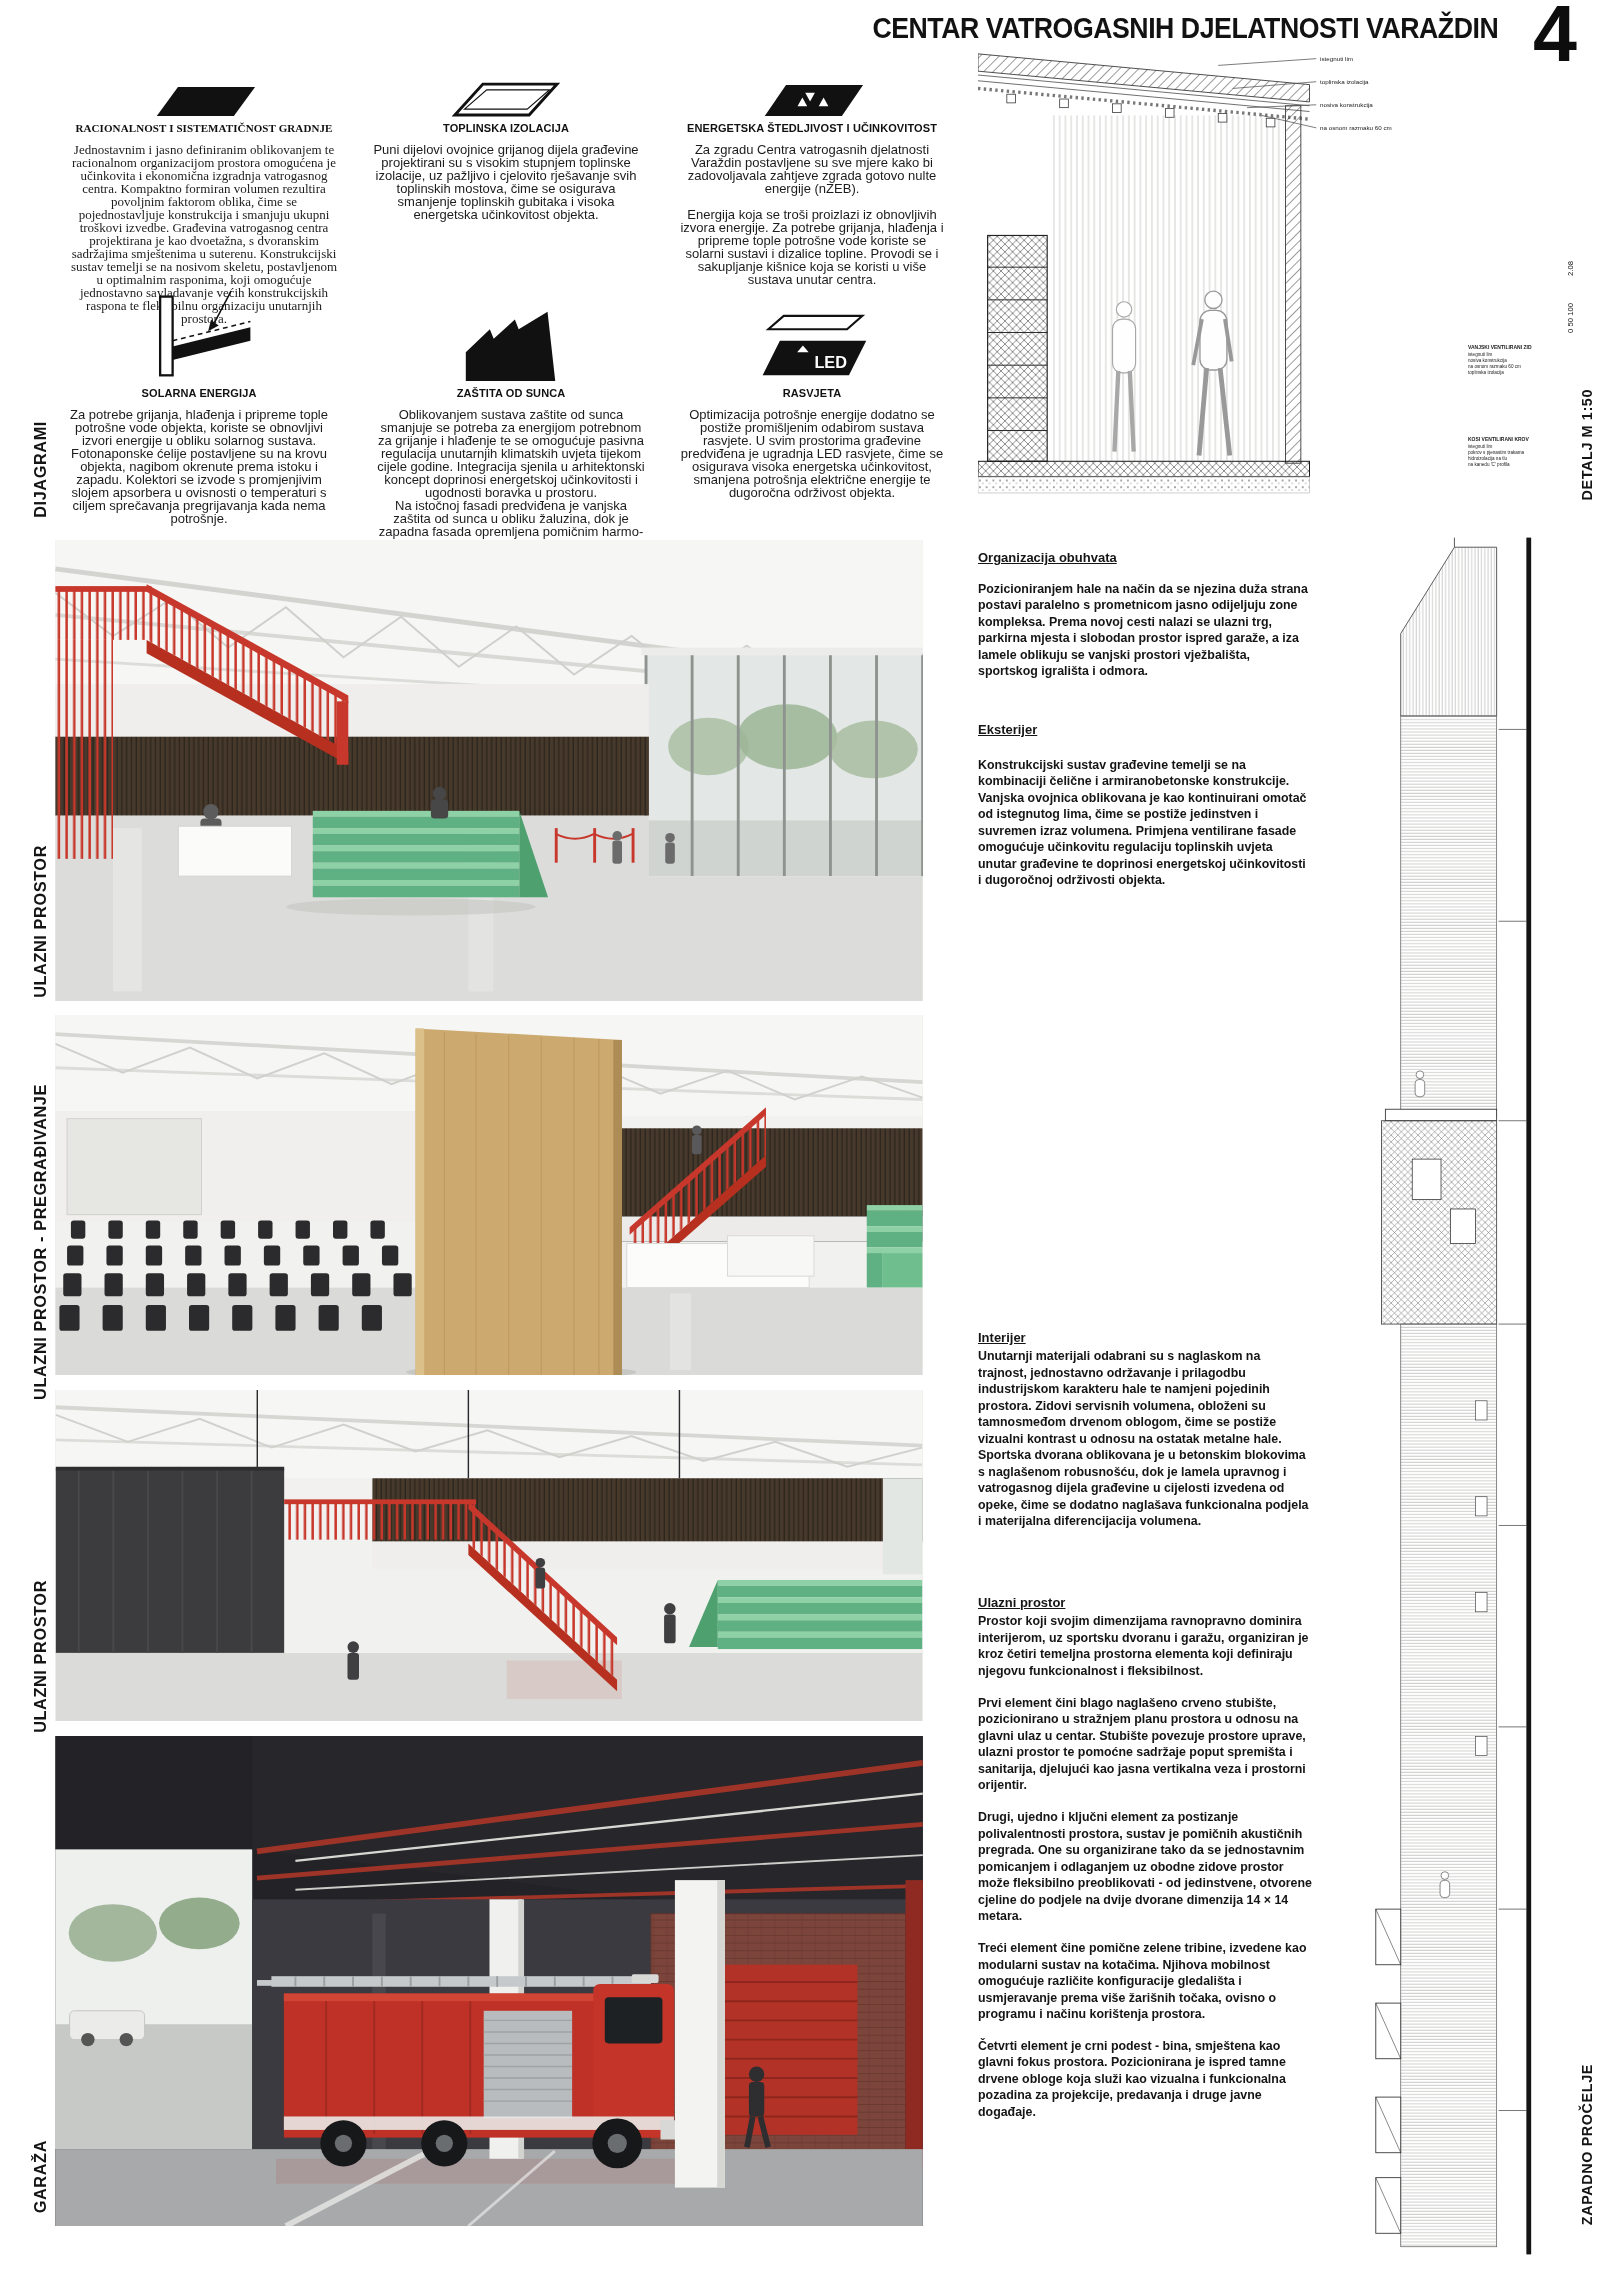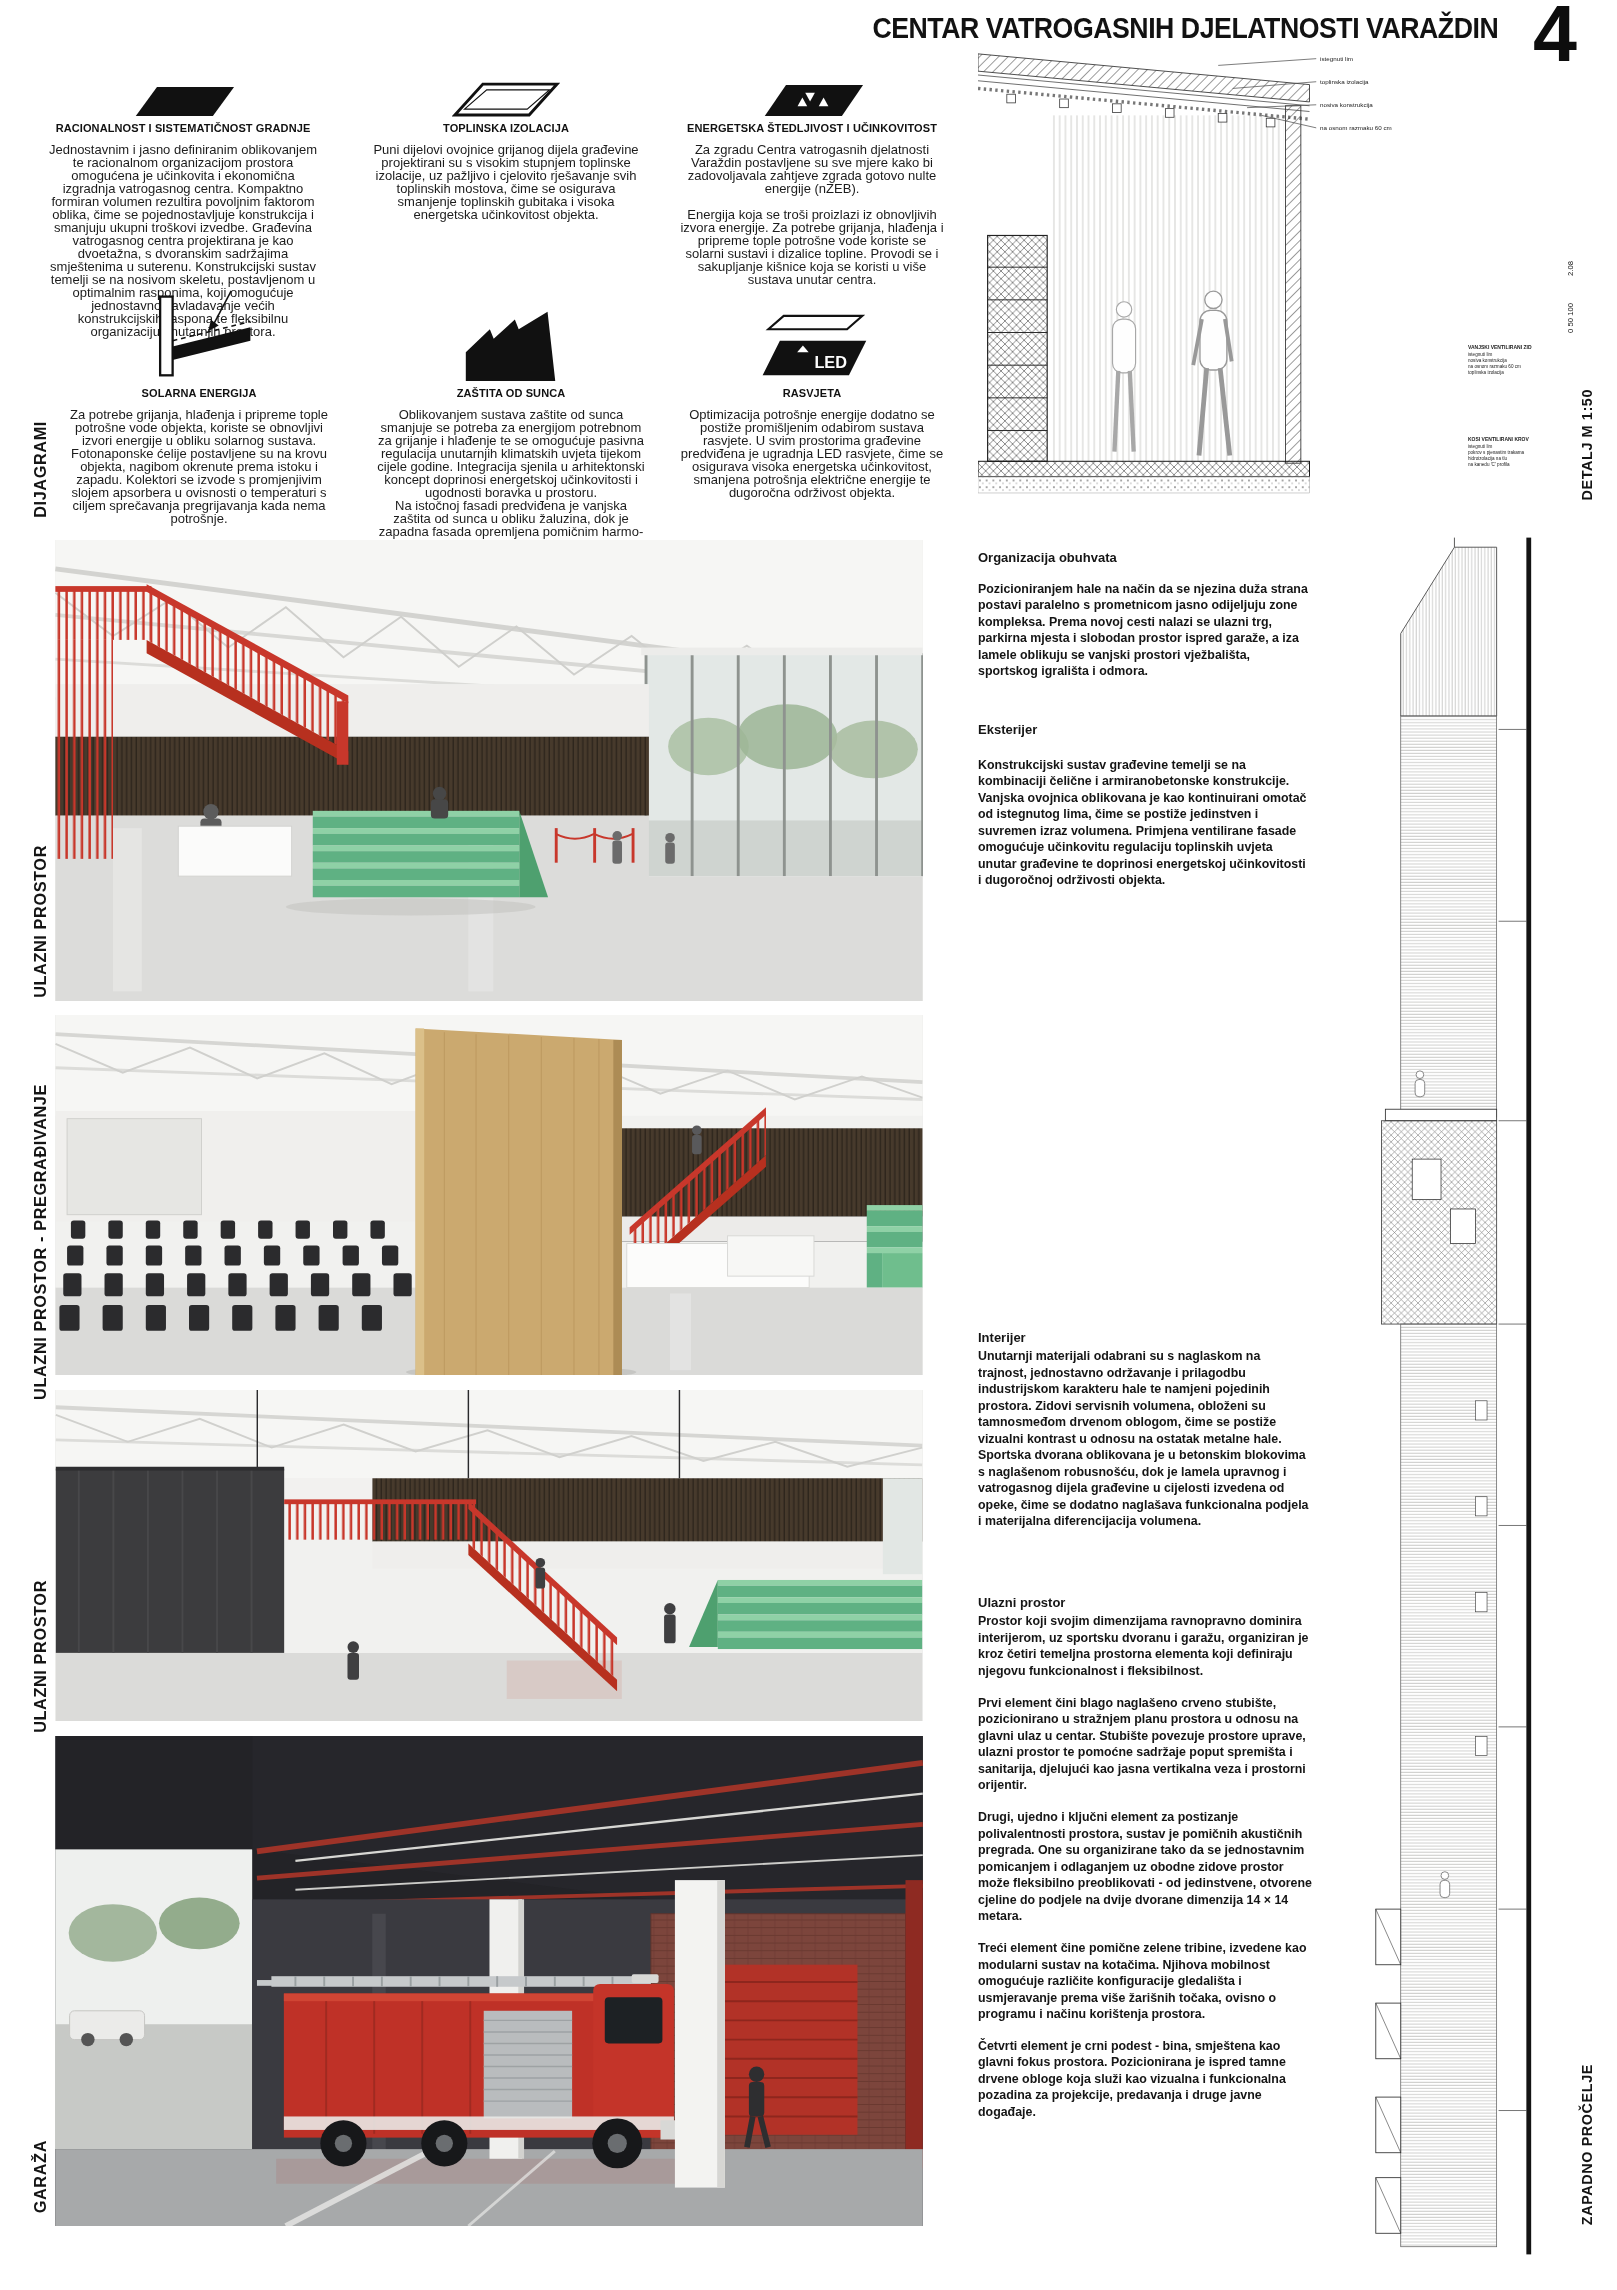--- a/index.html
+++ b/index.html
@@ -11,21 +11,21 @@
   .page-num{position:absolute;top:-5.8px;right:21px;font-size:79px;font-weight:800;line-height:1;color:#0d0d0d;}
   .vlabel{position:absolute;font-weight:700;writing-mode:vertical-rl;transform:rotate(180deg);
         white-space:nowrap;letter-spacing:0.6px;color:#141414;}
   .vlabel.small{font-weight:400;letter-spacing:0;}
   .dia{position:absolute;width:288px;text-align:center;}
   .dia .icon-wrap{display:flex;align-items:flex-end;justify-content:center;}
   .dia h3{font-size:11px;font-weight:700;margin:3.8px 0 1.9px;letter-spacing:0.1px;color:#111;}
   .dia p{font-size:13px;line-height:13px;margin:9px;white-space:pre-line;color:#1c1c1c;}
   .rc{position:absolute;left:978px;width:334px;font-size:12.4px;line-height:16.5px;
       font-weight:700;color:#151515;}
-  .rc h4{font-size:13px;font-weight:700;margin:0 0 14.4px;}
+  .rc h4{font-size:13px;font-weight:700;text-decoration:underline;margin:0 0 14.4px;}
   .rc p{margin:0 0 15.4px;}
   .render{position:absolute;left:55px;width:868px;background:#eee;}
   .render svg{display:block;}
   .legend{position:absolute;width:100px;font-size:4.6px;line-height:6.1px;color:#222;white-space:pre-line;}
   .legend b{font-size:5px;display:block;margin-bottom:1.9px;}
   .scalebar{font-size:7.7px;font-weight:400;letter-spacing:1px;}
 </style>
 </head>
 <body>
 
@@ -33,21 +33,21 @@
 
   <div class="page-title">CENTAR VATROGASNIH DJELATNOSTI VARAŽDIN</div>
   <div class="page-num">4</div>
 
   <div class="vlabel" style="left:31px;top:421px;font-size:16.3px;">DIJAGRAMI</div>
   <div class="vlabel" style="left:31px;top:845px;font-size:16.3px;">ULAZNI PROSTOR</div>
   <div class="vlabel" style="left:31px;top:1084px;font-size:16.3px;">ULAZNI PROSTOR - PREGRAĐIVANJE</div>
   <div class="vlabel" style="left:31px;top:1580px;font-size:16.3px;">ULAZNI PROSTOR</div>
   <div class="vlabel" style="left:31px;top:2140px;font-size:16.3px;">GARAŽA</div>
 
-  <div class="dia" style="left:39px;top:35px;">
+  <div class="dia" style="left:60px;top:35px;font-family:Liberation Serif, serif;">
     <div class="icon-wrap" style="height:83px;">
       <svg width="106" height="33" viewBox="0 0 110 34">
           <polygon points="28,2 108,2 86,32 6,32" fill="#111"></polygon>
         </svg>
     </div>
     <h3>RACIONALNOST I SISTEMATIČNOST GRADNJE</h3>
     <p>Jednostavnim i jasno definiranim oblikovanjem te racionalnom organizacijom prostora omogućena je učinkovita i ekonomična izgradnja vatrogasnog centra. Kompaktno formiran volumen rezultira povoljnim faktorom oblika, čime se pojednostavljuje konstrukcija i smanjuju ukupni troškovi izvedbe. Građevina vatrogasnog centra projektirana je kao dvoetažna, s dvoranskim sadržajima smještenima u suterenu. Konstrukcijski sustav temelji se na nosivom skeletu, postavljenom u optimalnim rasponima, koji omogućuje jednostavno savladavanje većih konstrukcijskih raspona te fleksibilnu organizaciju unutarnjih prostora.</p>
   </div>
 
   <div class="dia" style="left:362px;top:35px;">

